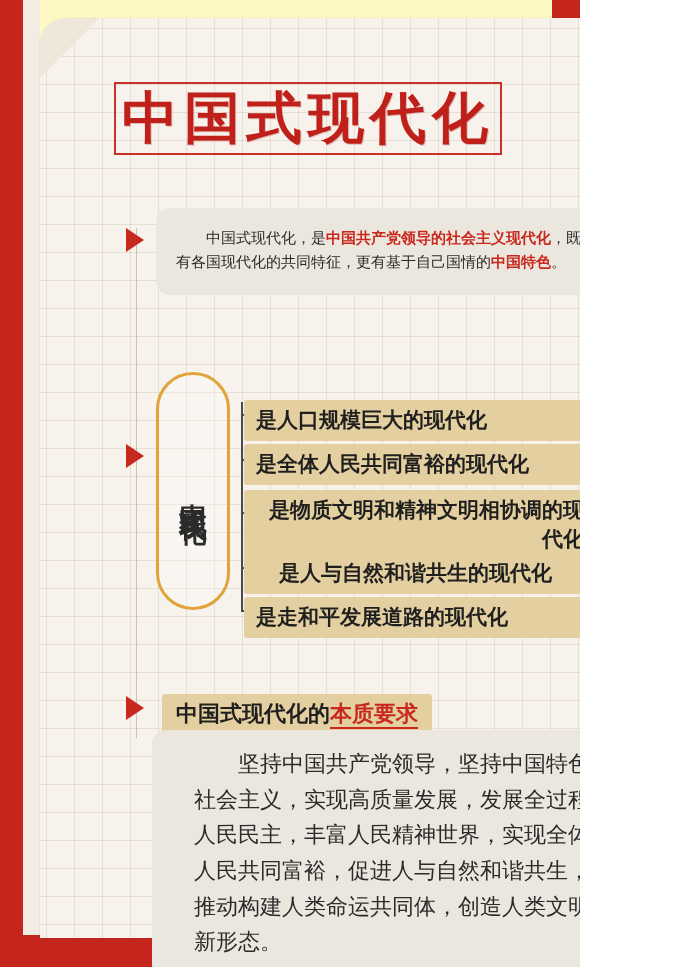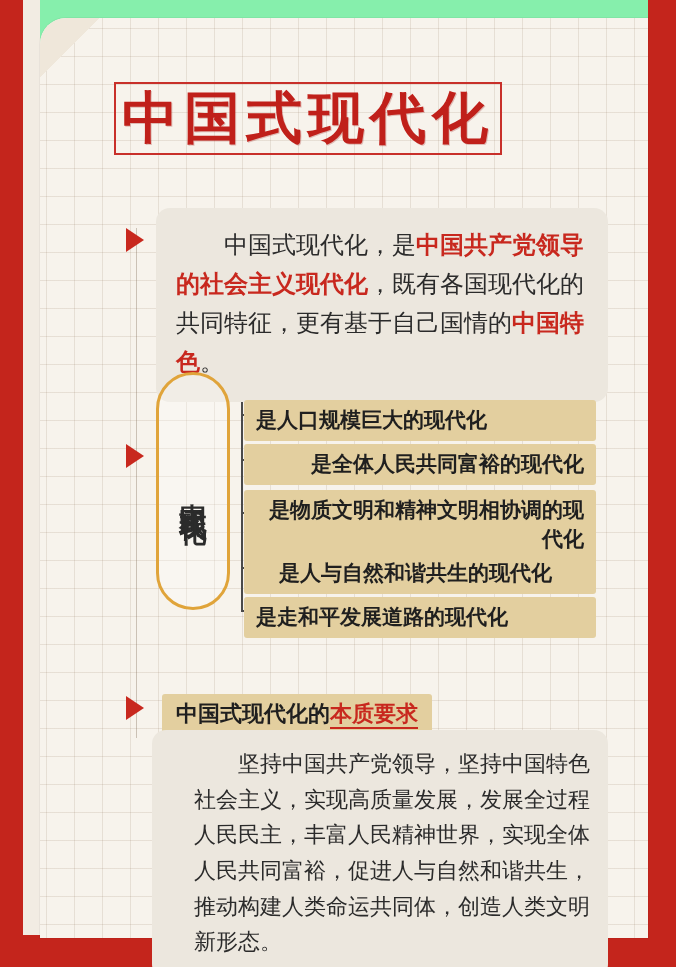--- a/index.html
+++ b/index.html
@@ -10,23 +10,23 @@
   body {
     width: 676px;
     height: 967px;
     overflow: hidden;
     font-family: "Liberation Serif", "DejaVu Serif", serif;
   }
 
   
   #poster {
     position: relative;
-    width: 676px;
+    width: 580px;
     height: 967px;
-    background: #86efac;
+    background: #fef9c3;
     overflow: hidden;
   }
   
   .left-band {
     position: absolute;
     left: 0; top: 0;
     width: 40px; height: 967px;
     background: linear-gradient(to right, #c0241b 0%, #c0241b 55%, #e7ded3 55%, #e7ded3 100%);
   }
   .left-band-inner {
@@ -141,21 +141,21 @@
     position: absolute;
     left: 156px;
     top: 208px;
     width: 452px;
     padding: 18px 20px 20px 20px;
     background: #ece7de;
     border-radius: 14px;
     box-sizing: border-box;
   }
   .para-text {
-    font-size: 24px;
+    font-size: 15px;
     line-height: 1.62;
     color: #2b2b2b;
     text-indent: 2em;
     font-family: "DejaVu Serif", "Liberation Serif", serif;
   }
   .hl-red {
     color: #c8281e;
     font-weight: bold;
   }
 
@@ -297,21 +297,21 @@
     <div class="oval-text" style="left:156px; top:372px;">中国式现代化</div>
 
     <div class="bracket-v"></div>
     <div class="bracket-t" style="top:414px;"></div>
     <div class="bracket-t" style="top:459px;"></div>
     <div class="bracket-t" style="top:512px;"></div>
     <div class="bracket-t" style="top:567px;"></div>
     <div class="bracket-t" style="top:610px;"></div>
 
     <div class="bar" style="top:400px;">是人口规模巨大的现代化</div>
-    <div class="bar" style="top:444px;text-align:right;">是全体人民共同富裕的现代化</div>
+    <div class="bar" style="top:444px;">是全体人民共同富裕的现代化</div>
     <div class="bar" style="top:490px;text-align:right;">是物质文明和精神文明相协调的现代化</div>
     <div class="bar" style="top:553px;padding-left:35px;">是人与自然和谐共生的现代化</div>
     <div class="bar" style="top:597px;">是走和平发展道路的现代化</div>
 
     <div class="tri" style="left:126px; top:696px;"></div>
 
     <div class="sec-head"><span>中国式现代化的</span><span class="under">本质要求</span></div>
 
     <div class="para-card2">
       <div class="para-text2">坚持中国共产党领导，坚持中国特色社会主义，实现高质量发展，发展全过程人民民主，丰富人民精神世界，实现全体人民共同富裕，促进人与自然和谐共生，推动构建人类命运共同体，创造人类文明新形态。</div>

